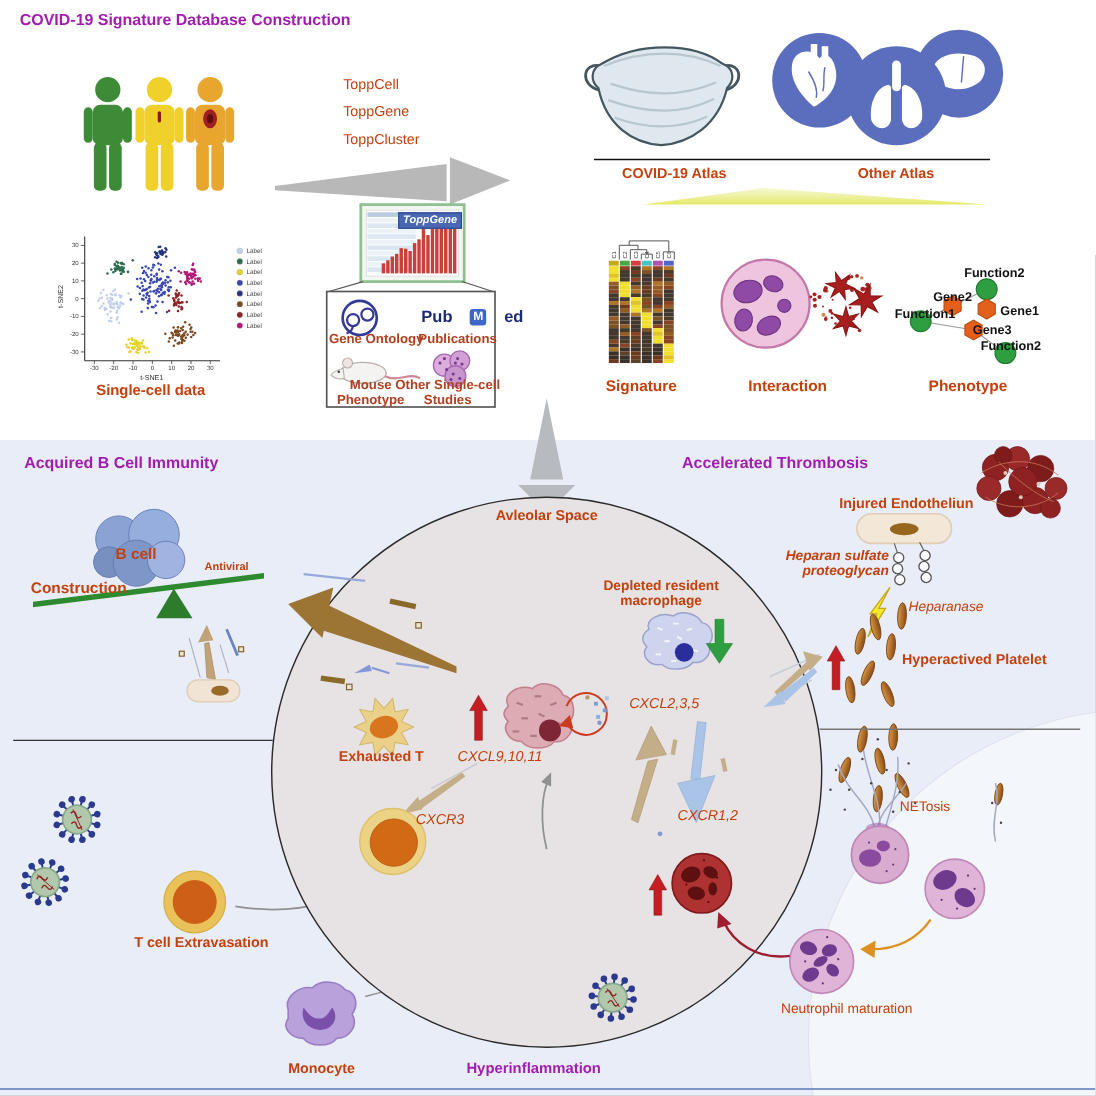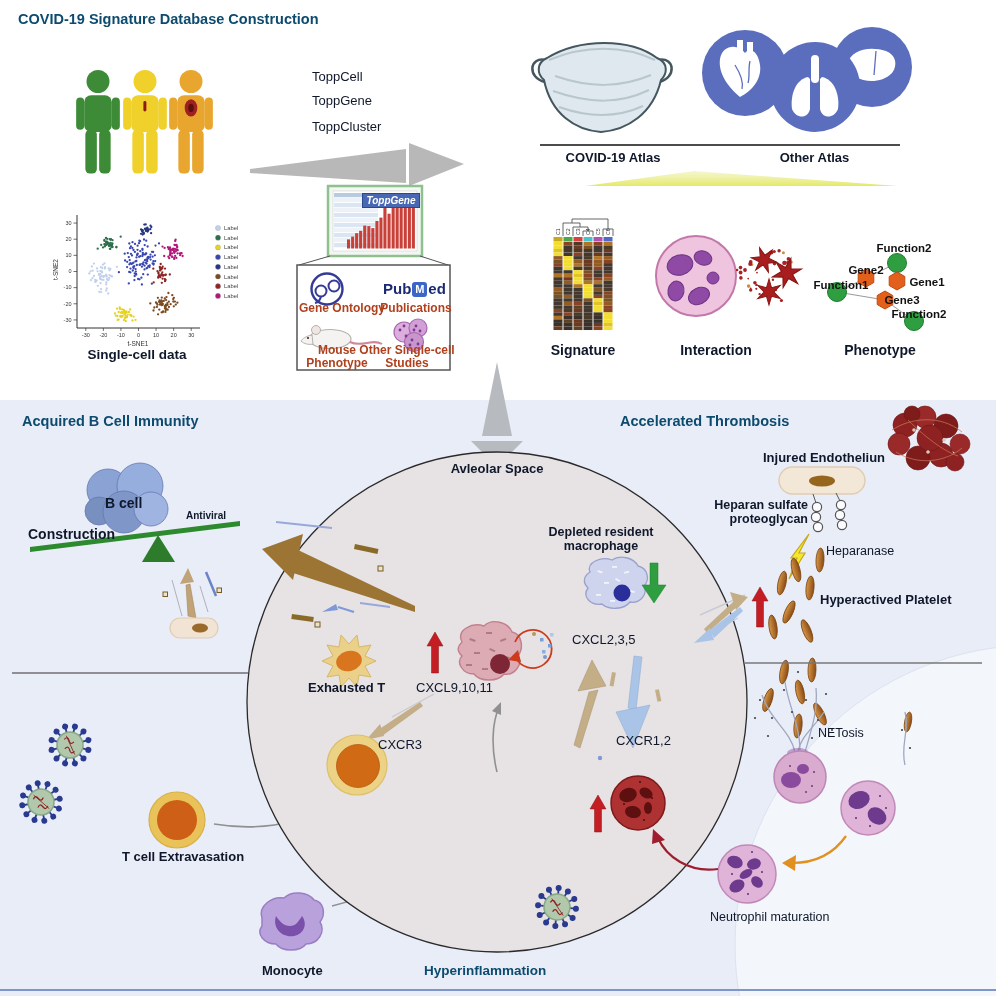--- a/index.html
+++ b/index.html
@@ -1,26 +1,26 @@
 <!DOCTYPE html>
 <html><head>
 <meta charset="utf-8">
 <style>
   body{margin:0;background:#888}
   .stage{position:relative;width:996px;height:996px;margin:0 auto;background:#ffffff;
          font-family:"Liberation Sans",sans-serif;overflow:hidden}
   svg.art{position:absolute;left:0;top:0}
-  .lbl{position:absolute;white-space:nowrap;color:#0f172a;line-height:1.08}
+  .lbl{position:absolute;white-space:nowrap;color:#c2410c;line-height:1.08}
   .b{font-weight:bold}
-  .i{}
-  .red{color:#0c4a6e}
+  .i{font-style:italic}
+  .red{color:#a21caf}
   .ctr{text-align:center}
   .rsrc{color:#b0401e;font-weight:bold}
   .blk>span{display:block}
-  .pmrow{display:flex;align-items:flex-end;gap:1px;font-weight:bold;color:#1c2a72;font-size:15px}
+  .pmrow{display:flex;align-items:flex-start;gap:16px;font-weight:bold;color:#1c2a72;font-size:15px}
   .pm-m{display:inline-block;width:15px;height:15px;background:#3c66c8;border-radius:3px;
         color:#fff;font-size:11px;line-height:15px;text-align:center;font-weight:bold}
   .tg-banner{position:absolute;left:362px;top:193px;width:56px;background:#4868b4;border:1px solid #2a4890;
         color:#fff;font-size:10px;font-weight:bold;font-style:italic;text-align:center;padding:1px 0}
 </style>
 </head>
 <body>
 
 <div class="stage">
 

